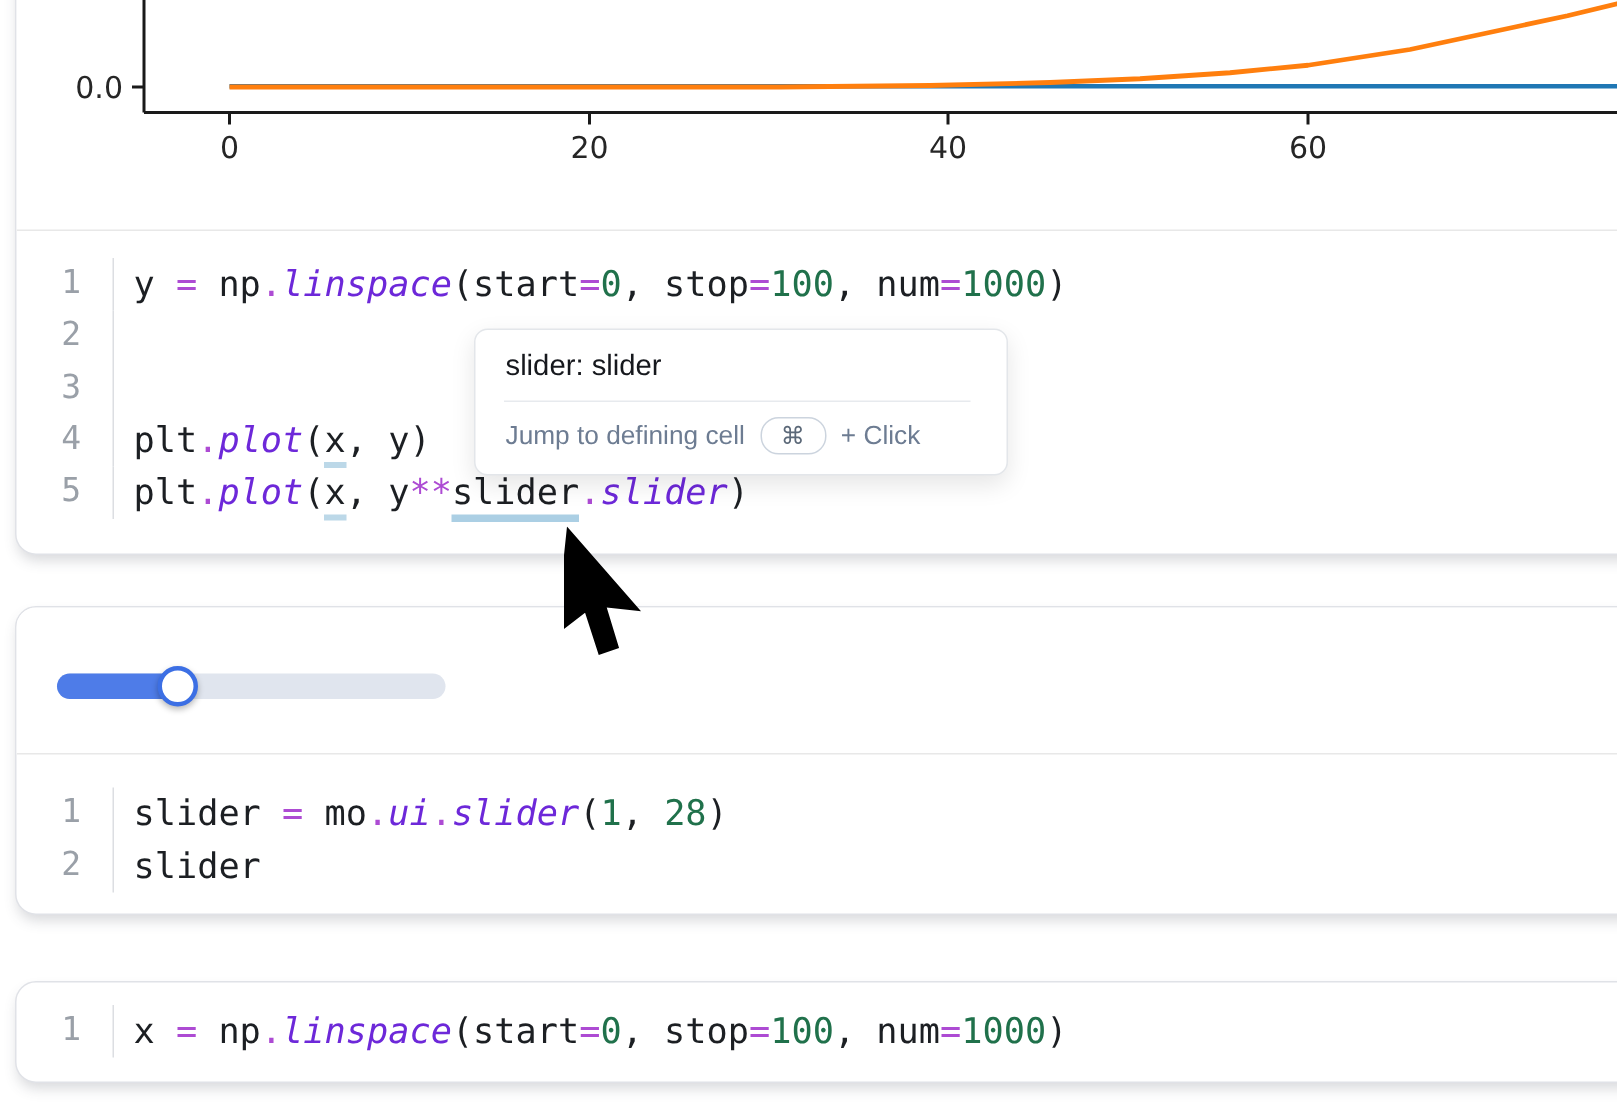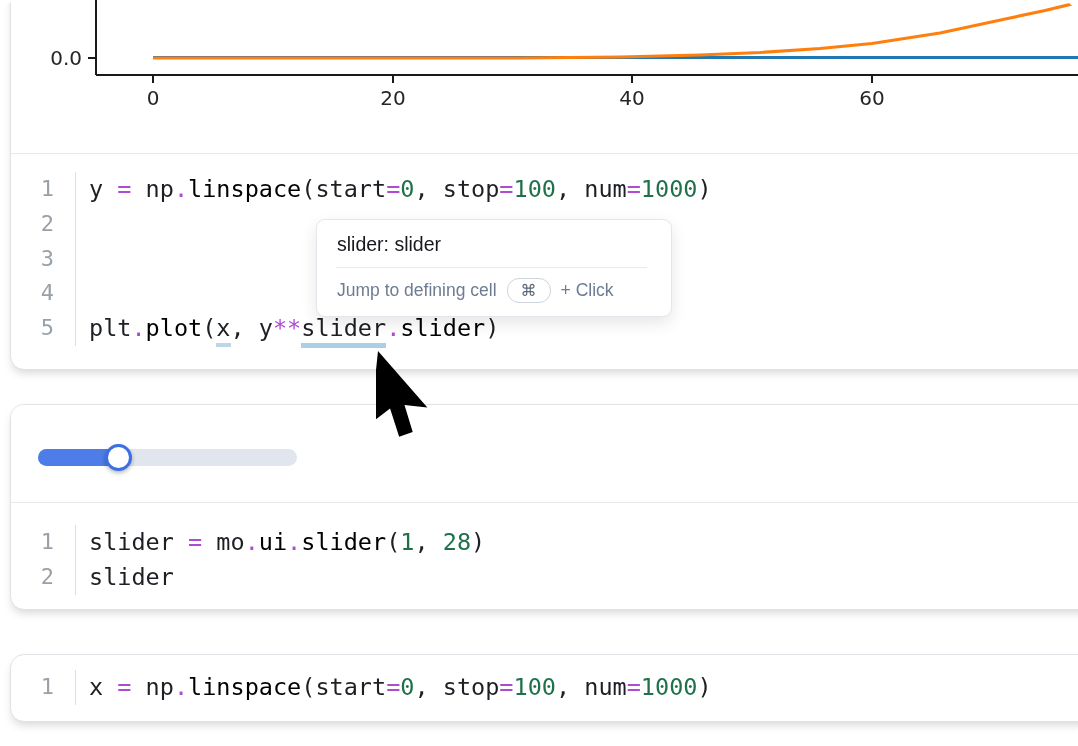--- a/index.html
+++ b/index.html
@@ -1,21 +1,20 @@
 <!DOCTYPE html>
 <html><head>
 <meta charset="utf-8">
 <style>
   * { margin:0; padding:0; box-sizing:border-box; }
   html,body { background:#fff; }
   #app {
     position:relative; width:1078px; height:746px;
     background:#ffffff; overflow:hidden;
     font-family:"Liberation Sans", sans-serif;
-    border-radius:20px;
   }
   .cell {
     position:absolute; left:10px; width:1092px; background:#fff;
     border:1px solid #e0e2e7; border-radius:14px;
     box-shadow:0 5px 9px -2px rgba(70,75,85,0.22);
     overflow:hidden;
   }
   #cell1 { top:-44px; height:414px; }
   #cell2 { top:404px; height:206px; }
   #cell3 { top:654px; height:68px; }
@@ -33,21 +32,21 @@
   #cell2 .editor { padding:22px 0 13px; }
   #cell3 .editor { padding:15px 0 16px; }
   .cl { display:flex; min-height:34.8px; }
   .ln {
     flex:0 0 65px; padding-right:21px; text-align:right;
     border-right:1px solid #dcdee2; color:#9aa0a8; font-size:22px;
   }
   .code { padding-left:13px; white-space:pre; }
   .tk-t  { color:#1c1f23; }
   .tk-o  { color:#ad4bd3; }
-  .tk-f  { color:#000000; }
+  .tk-f  { color:#6d28d9;font-style:italic; }
   .tk-n  { color:#20714b; }
   .tk-u, .tk-uh { color:#1c1f23; border-bottom:4px solid #bcd8e8; padding-bottom:1px; }
   .tk-uh { border-bottom:5px solid #abcfe4; }
 
   
   .slider-track {
     position:absolute; left:27px; top:44px; width:259px; height:17px;
     border-radius:9px; background:#e0e5ee; cursor:pointer;
   }
   .slider-fill { height:100%; border-radius:9px; background:#4e7ce8; }
@@ -108,20 +107,21 @@
         <div class="cl">
           <span class="ln">2</span>
           <span class="code"></span>
         </div>
         <div class="cl">
           <span class="ln">3</span>
           <span class="code"></span>
         </div>
         <div class="cl">
           <span class="ln">4</span>
+          <span class="code"><span class="tk-t">plt</span><span class="tk-o">.</span><span class="tk-f">plot</span><span class="tk-t">(</span><span class="tk-u">x</span><span class="tk-t">, y)</span></span>
         </div>
         <div class="cl">
           <span class="ln">5</span>
           <span class="code"><span class="tk-t">plt</span><span class="tk-o">.</span><span class="tk-f">plot</span><span class="tk-t">(</span><span class="tk-u">x</span><span class="tk-t">, y</span><span class="tk-o">**</span><span class="tk-uh">slider</span><span class="tk-o">.</span><span class="tk-f">slider</span><span class="tk-t">)</span></span>
         </div>
       </div>
   </div>
 
   <div class="cell" id="cell2">
     <div class="output">

